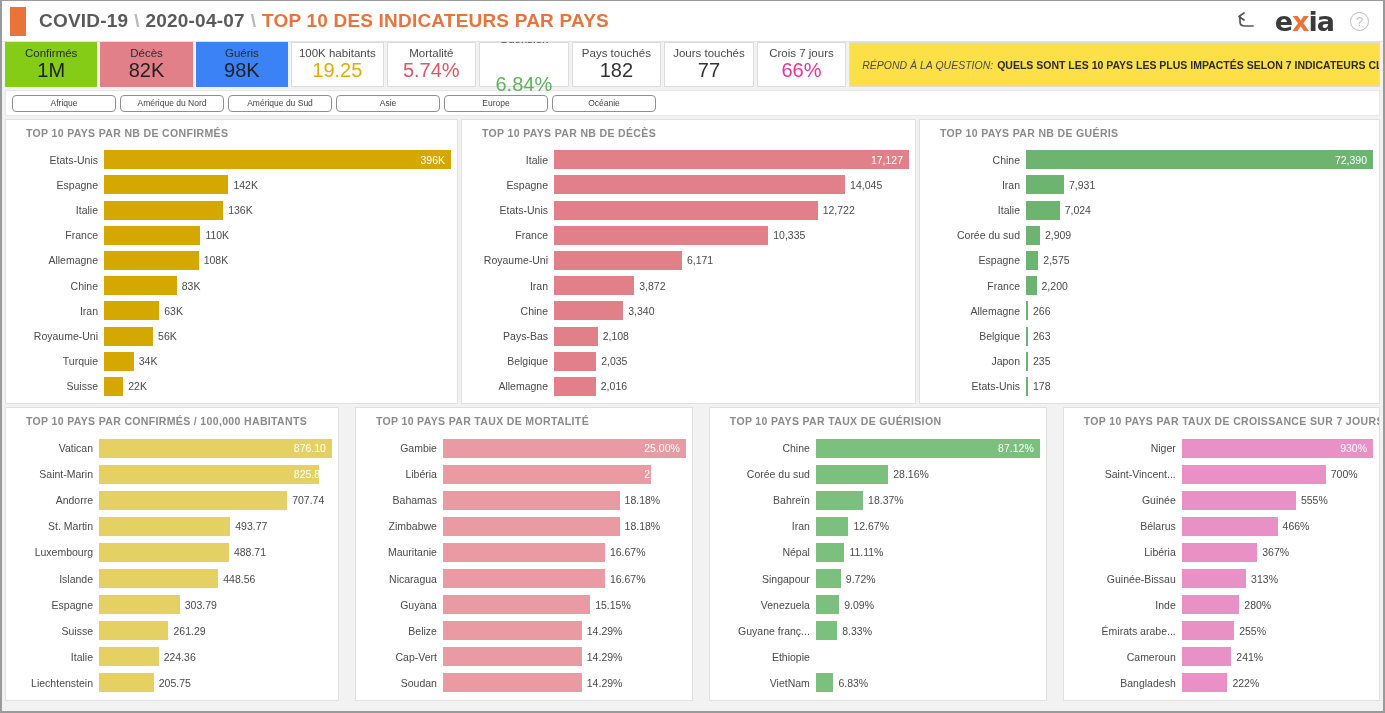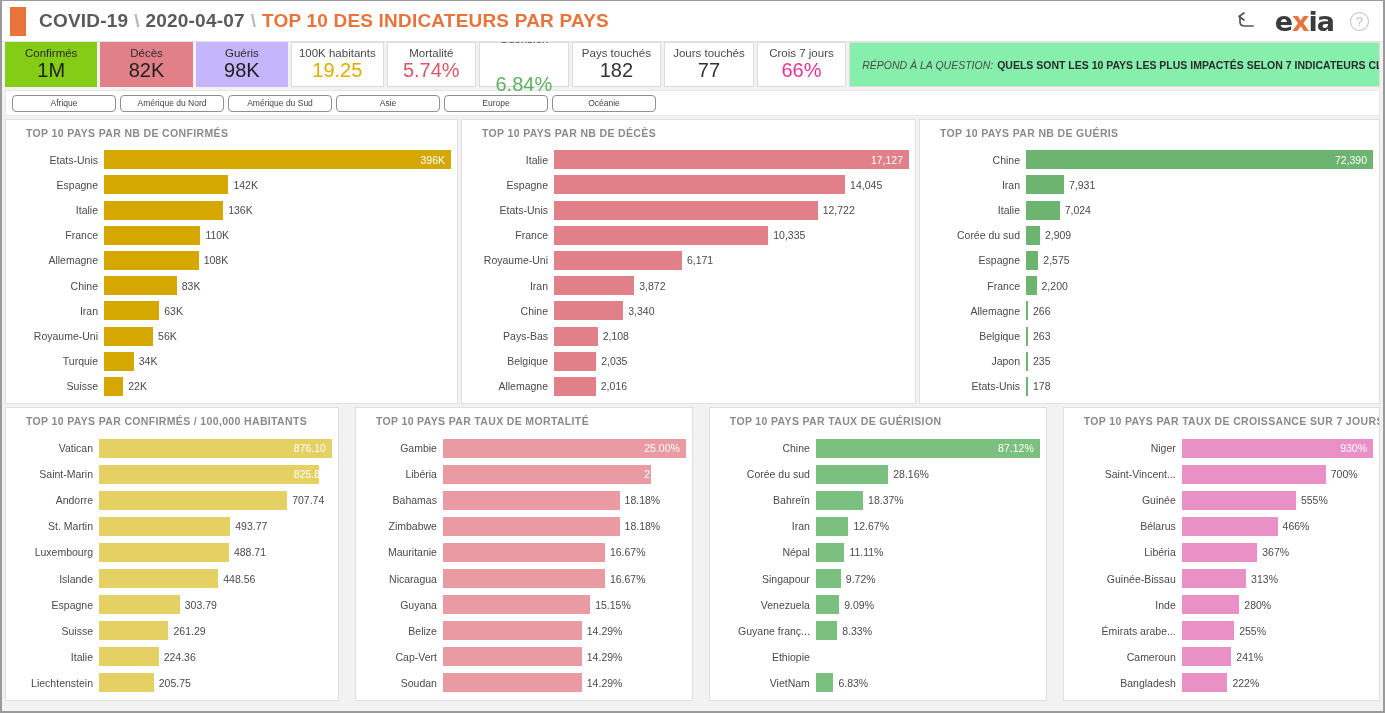--- a/index.html
+++ b/index.html
@@ -113,37 +113,37 @@
     font-weight: normal;
     line-height: 1.15;
     color: #333;
     white-space: nowrap;
   }
   .kpi.solid { border: none; }
   .kpi.solid .kpi-label { color: #2b2b2b; }
   .kpi.solid .kpi-value { color: #1f1f1f; }
   .kpi-confirmes { background: #84cc16; width: 96px; }
   .kpi-deces     { background: #e2808a; width: 96px; }
-  .kpi-gueris    { background: #c4b5fd; width: 96px; }
+  .kpi-gueris    { background: #3b82f6; width: 96px; }
   .kpi-100k      { width: 96px; }
   .kpi-mortalite { width: 93px; }
   .kpi-guerison  { width: 93px; gap: 28px; }
   .kpi-pays      { width: 93px; }
   .kpi-jours     { width: 93px; }
   .kpi-crois     { width: 93px; }
   .v-gold  { color: #e0ad00 !important; }
   .v-red   { color: #e05566 !important; }
   .v-green { color: #5eb25e !important; }
   .v-dark  { color: #333 !important; }
   .v-pink  { color: #e8339b !important; }
 
   .kpi-question {
     flex: 1 1 auto;
     border: 1px solid #dcdcdc;
-    background: #86efac;
+    background: #fde047;
     display: flex;
     align-items: center;
     padding-left: 12px;
     min-width: 0;
     overflow: hidden;
   }
   .q-prefix {
     font-size: 10.5px;
     font-style: italic;
     color: #4a4a4a;

